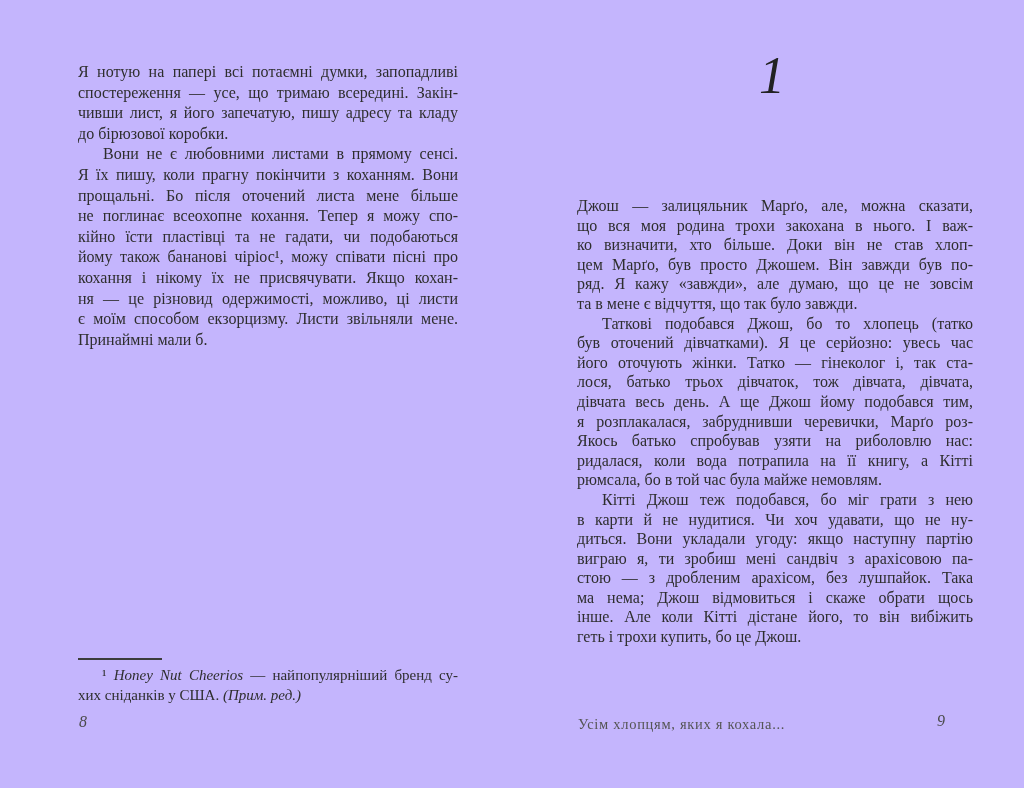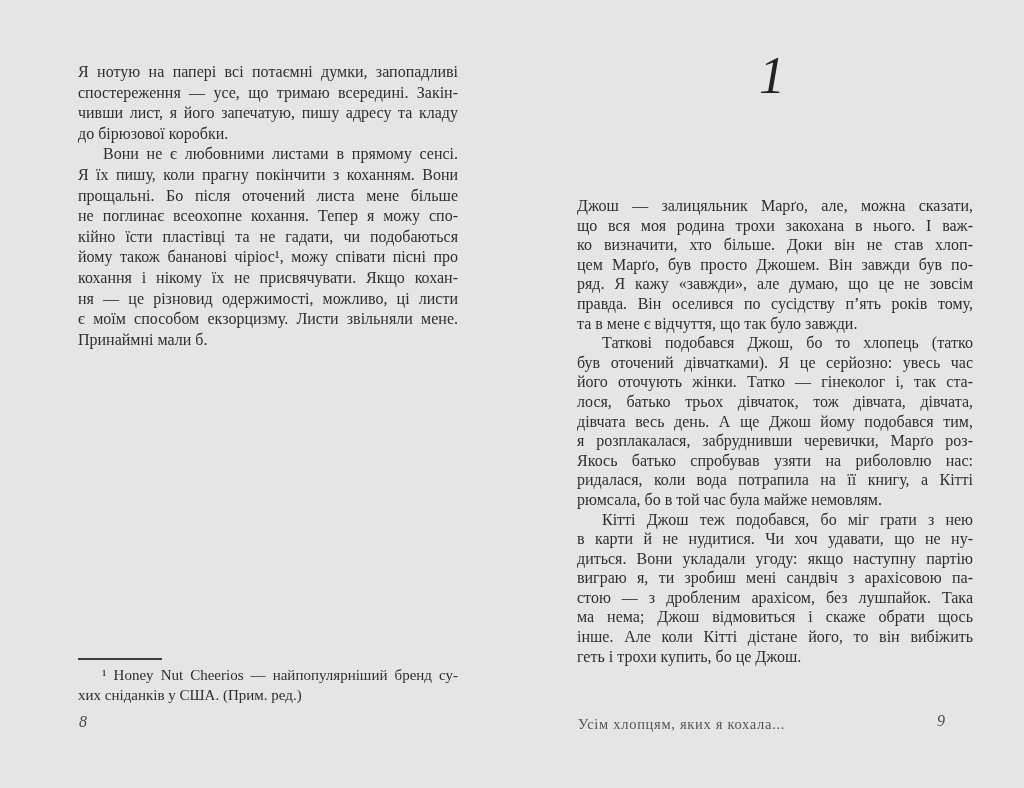--- a/index.html
+++ b/index.html
@@ -1,20 +1,20 @@
 <!DOCTYPE html>
 <html><head>
 <meta charset="utf-8">
 <style>
   html, body { margin: 0; padding: 0; background: #ffffff; }
   .spread {
     position: relative;
     width: 1024px;
     height: 788px;
-    background: #e5e5e5;
+    background: #c4b5fd;
     font-family: "Liberation Serif", "DejaVu Serif", serif;
     color: #2e2e2e;
     overflow: hidden;
   }
   .page { position: absolute; top: 0; height: 100%; }
   .page-left  { left: 0;   width: 512px; }
   .page-right { left: 512px; width: 512px; }
 
   
   .body-text { position: absolute; }
@@ -47,21 +47,21 @@
     width: 84px; height: 0;
     border-top: 2px solid #3c3c3c;
     margin-bottom: 6px;
   }
   .fn-line {
     font-size: 15px; line-height: 19.5px;
     text-align: justify; text-align-last: justify;
   }
   .fn-line.no-justify { text-align: left; text-align-last: auto; }
   .fn-line.first-indent-fn { text-indent: 24px; }
-  .italic { }
+  .italic { font-style: italic; }
 
   
   .page-number {
     position: absolute;
     font-size: 16px;
     font-style: italic;
     color: #4a4a4a;
   }
   .page-number-left  { left: 79px;  top: 713px; }
   .page-number-right { left: 425px; top: 712px; }
@@ -109,21 +109,20 @@
 
   <div class="page page-right">
     <div class="chapter-number">1</div>
 
     <div class="body-text right-body">
         <div class="line">Джош — залицяльник Марґо, але, можна сказати,</div>
         <div class="line">що вся моя родина трохи закохана в нього. І важ-</div>
         <div class="line">ко визначити, хто більше. Доки він не став хлоп-</div>
         <div class="line">цем Марґо, був просто Джошем. Він завжди був по-</div>
         <div class="line">ряд. Я кажу «завжди», але думаю, що це не зовсім</div>
-        <div class="line">правда. Він оселився по сусідству п’ять років тому,</div>
         <div class="line no-justify">та в мене є відчуття, що так було завжди.</div>
         <div class="line first-indent">Таткові подобався Джош, бо то хлопець (татко</div>
         <div class="line">був оточений дівчатками). Я це серйозно: увесь час</div>
         <div class="line">його оточують жінки. Татко — гінеколог і, так ста-</div>
         <div class="line">лося, батько трьох дівчаток, тож дівчата, дівчата,</div>
         <div class="line">дівчата весь день. А ще Джош йому подобався тим,</div>
         <div class="line">я розплакалася, забруднивши черевички, Марґо роз-</div>
         <div class="line">Якось батько спробував узяти на риболовлю нас:</div>
         <div class="line">ридалася, коли вода потрапила на її книгу, а Кітті</div>
         <div class="line no-justify">рюмсала, бо в той час була майже немовлям.</div>

